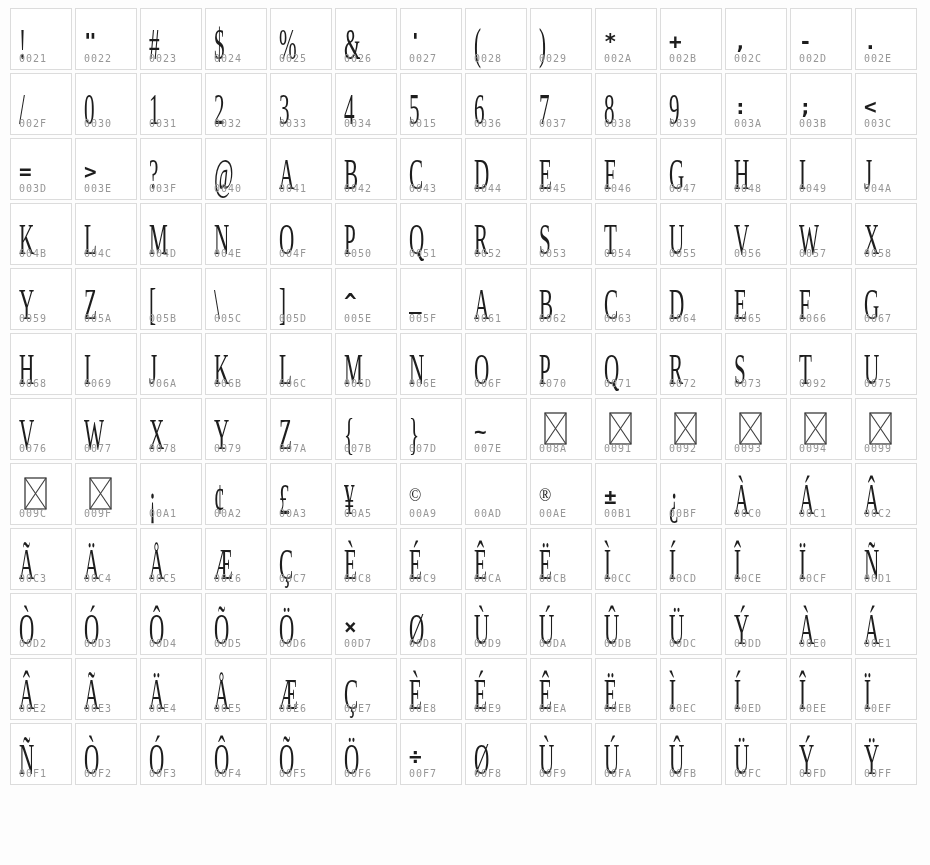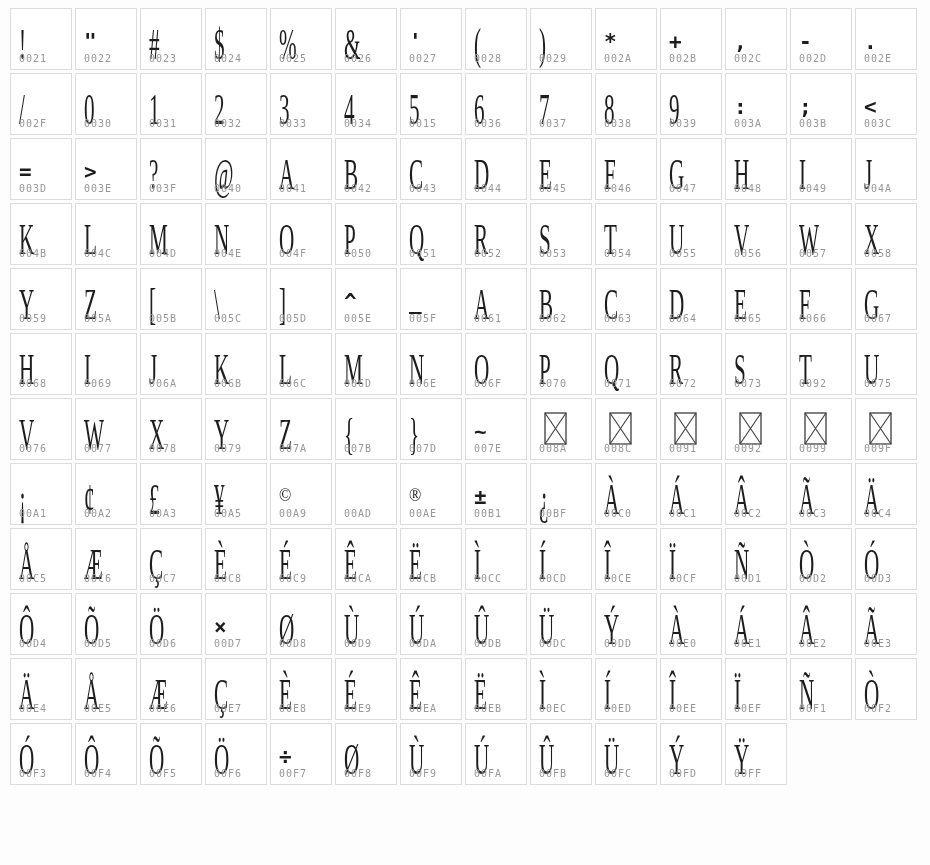--- a/index.html
+++ b/index.html
@@ -618,60 +618,80 @@
       <div class="code">008A</div>
     </div>
     <div class="cell">
       <div class="glyph miss">
         <svg width="23" height="33" viewBox="0 0 23 33">
           <rect x="1" y="1" width="21" height="31" fill="none" stroke="#3c3c3c" stroke-width="1.3"></rect>
           <line x1="1" y1="1" x2="22" y2="32" stroke="#3c3c3c" stroke-width="1.1"></line>
           <line x1="22" y1="1" x2="1" y2="32" stroke="#3c3c3c" stroke-width="1.1"></line>
         </svg>
       </div>
-      <div class="code">008C</div>
+      <div class="code">0091</div>
     </div>
     <div class="cell">
       <div class="glyph miss">
         <svg width="23" height="33" viewBox="0 0 23 33">
           <rect x="1" y="1" width="21" height="31" fill="none" stroke="#3c3c3c" stroke-width="1.3"></rect>
           <line x1="1" y1="1" x2="22" y2="32" stroke="#3c3c3c" stroke-width="1.1"></line>
           <line x1="22" y1="1" x2="1" y2="32" stroke="#3c3c3c" stroke-width="1.1"></line>
         </svg>
       </div>
-      <div class="code">0091</div>
+      <div class="code">0092</div>
     </div>
     <div class="cell">
       <div class="glyph miss">
         <svg width="23" height="33" viewBox="0 0 23 33">
           <rect x="1" y="1" width="21" height="31" fill="none" stroke="#3c3c3c" stroke-width="1.3"></rect>
           <line x1="1" y1="1" x2="22" y2="32" stroke="#3c3c3c" stroke-width="1.1"></line>
           <line x1="22" y1="1" x2="1" y2="32" stroke="#3c3c3c" stroke-width="1.1"></line>
         </svg>
       </div>
-      <div class="code">0092</div>
+      <div class="code">0093</div>
     </div>
     <div class="cell">
       <div class="glyph miss">
         <svg width="23" height="33" viewBox="0 0 23 33">
           <rect x="1" y="1" width="21" height="31" fill="none" stroke="#3c3c3c" stroke-width="1.3"></rect>
           <line x1="1" y1="1" x2="22" y2="32" stroke="#3c3c3c" stroke-width="1.1"></line>
           <line x1="22" y1="1" x2="1" y2="32" stroke="#3c3c3c" stroke-width="1.1"></line>
         </svg>
       </div>
-      <div class="code">0099</div>
+      <div class="code">0094</div>
     </div>
     <div class="cell">
       <div class="glyph miss">
         <svg width="23" height="33" viewBox="0 0 23 33">
           <rect x="1" y="1" width="21" height="31" fill="none" stroke="#3c3c3c" stroke-width="1.3"></rect>
           <line x1="1" y1="1" x2="22" y2="32" stroke="#3c3c3c" stroke-width="1.1"></line>
           <line x1="22" y1="1" x2="1" y2="32" stroke="#3c3c3c" stroke-width="1.1"></line>
         </svg>
       </div>
+      <div class="code">0099</div>
+    </div>
+    <div class="cell">
+      <div class="glyph miss">
+        <svg width="23" height="33" viewBox="0 0 23 33">
+          <rect x="1" y="1" width="21" height="31" fill="none" stroke="#3c3c3c" stroke-width="1.3"></rect>
+          <line x1="1" y1="1" x2="22" y2="32" stroke="#3c3c3c" stroke-width="1.1"></line>
+          <line x1="22" y1="1" x2="1" y2="32" stroke="#3c3c3c" stroke-width="1.1"></line>
+        </svg>
+      </div>
+      <div class="code">009C</div>
+    </div>
+    <div class="cell">
+      <div class="glyph miss">
+        <svg width="23" height="33" viewBox="0 0 23 33">
+          <rect x="1" y="1" width="21" height="31" fill="none" stroke="#3c3c3c" stroke-width="1.3"></rect>
+          <line x1="1" y1="1" x2="22" y2="32" stroke="#3c3c3c" stroke-width="1.1"></line>
+          <line x1="22" y1="1" x2="1" y2="32" stroke="#3c3c3c" stroke-width="1.1"></line>
+        </svg>
+      </div>
       <div class="code">009F</div>
     </div>
     <div class="cell">
       <div class="glyph">
         <span class="inner">¡</span>
       </div>
       <div class="code">00A1</div>
     </div>
     <div class="cell">
       <div class="glyph">

